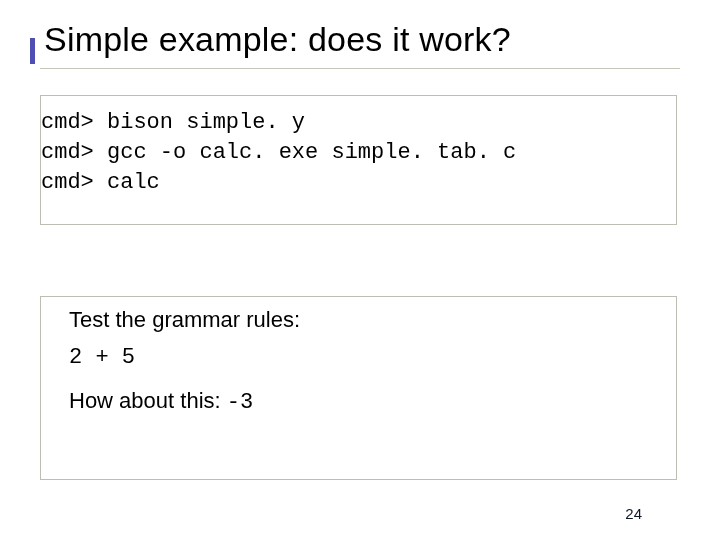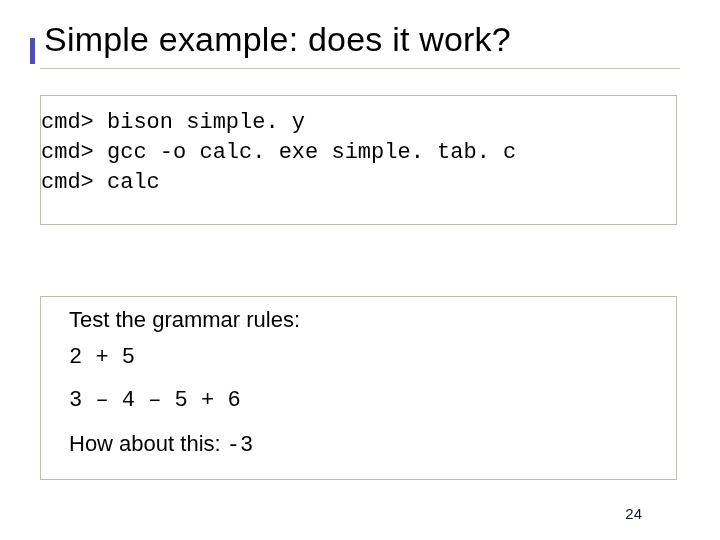--- a/index.html
+++ b/index.html
@@ -106,21 +106,20 @@
   </div>
   <div class="title-underline"></div>
 
   <div class="codebox"><span>cmd&gt; bison simple. y</span>
 <span>cmd&gt; gcc -o calc. exe simple. tab. c</span>
 <span>cmd&gt; calc</span></div>
 
   <div class="testbox">
     <div class="test-heading">Test the grammar rules:</div>
     <div class="test-line">2 + 5</div>
-    <div class="test-line">3 – 4 – 5 + 6</div>
     <div class="test-final">
       <span>How about this: </span><span class="mono">-3</span>
     </div>
   </div>
 
   <div class="pagenum">24</div>
 
 </div>
 
 </body></html>

